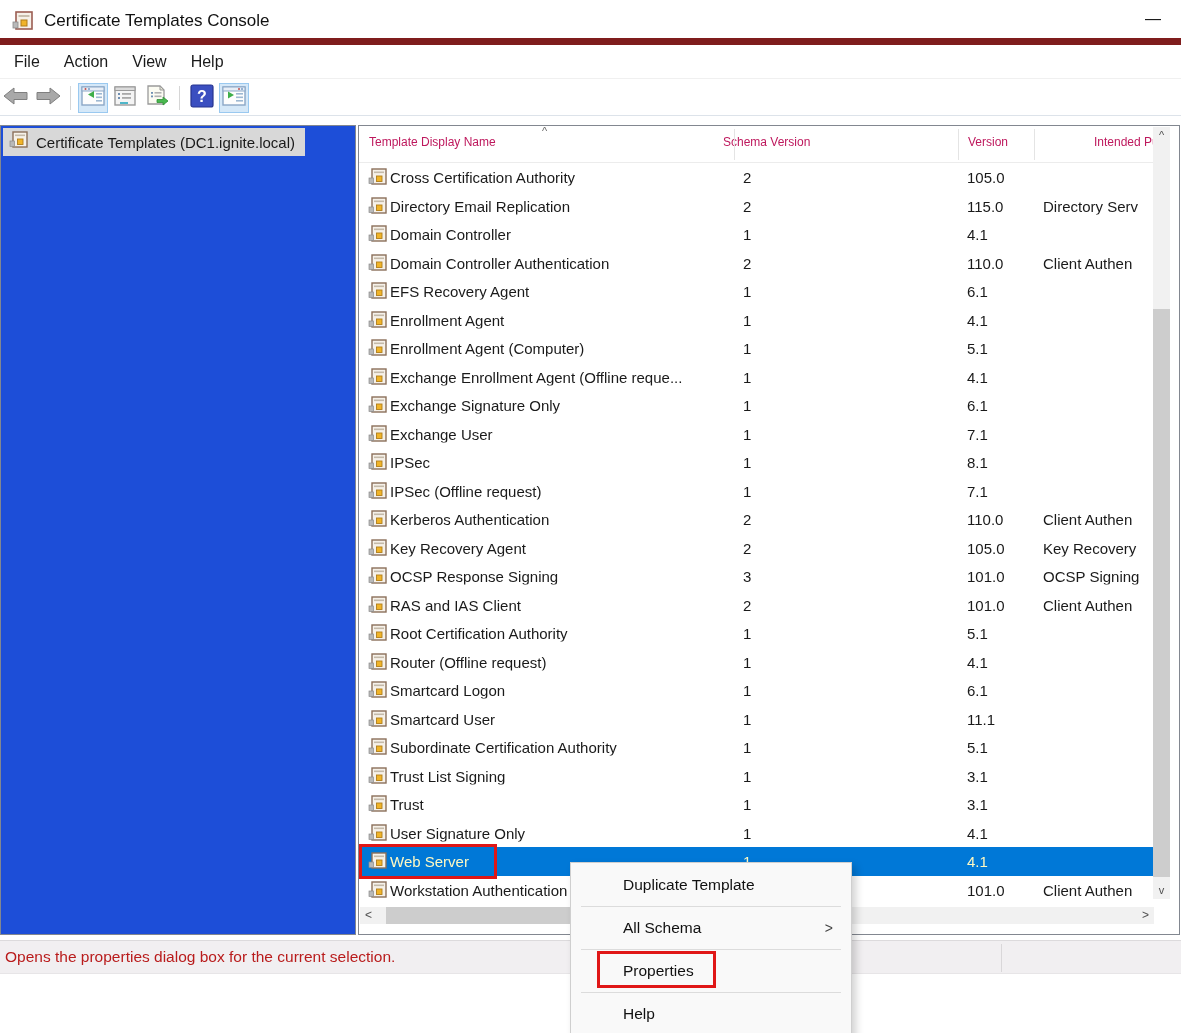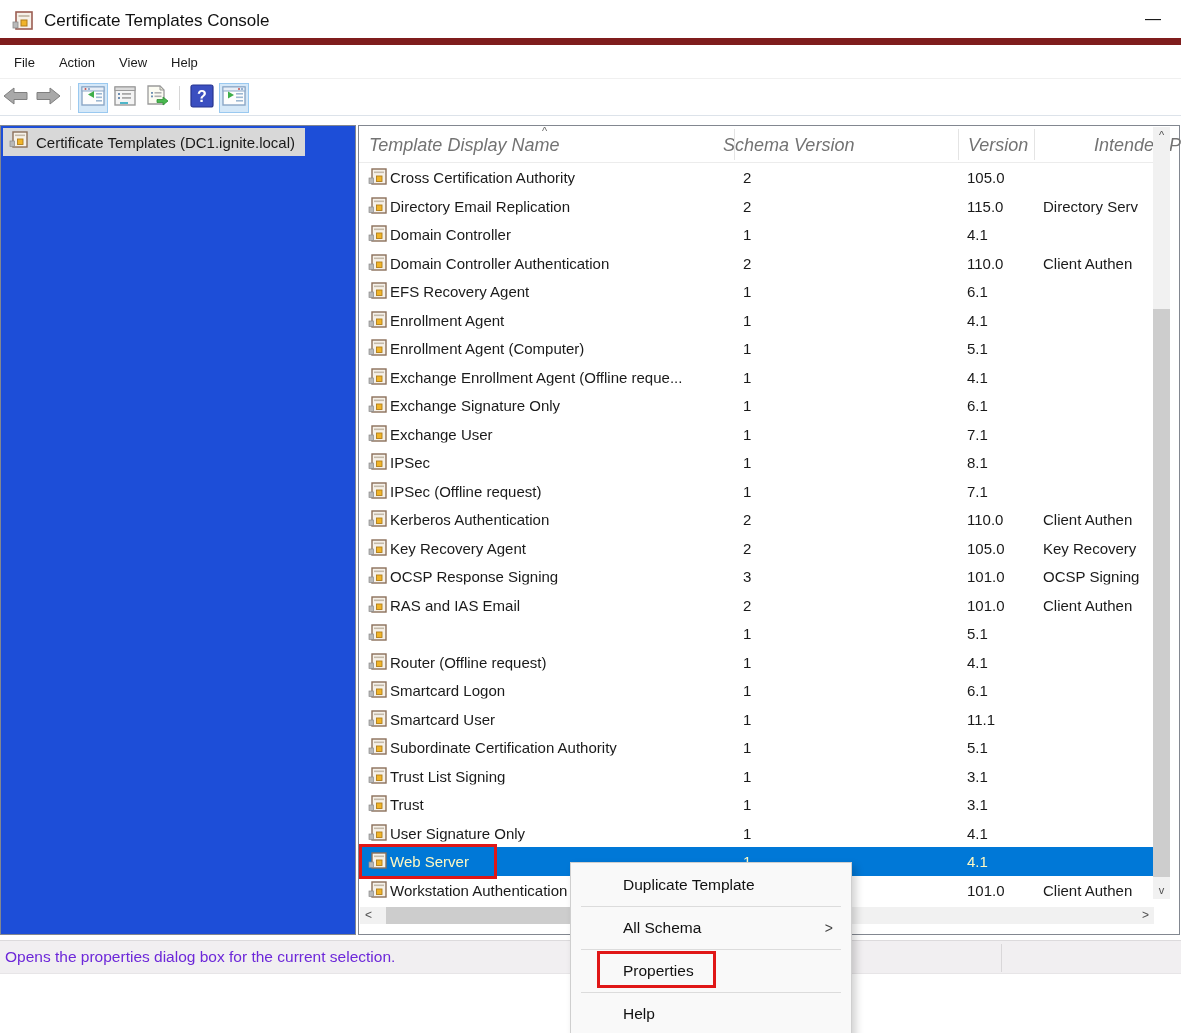--- a/index.html
+++ b/index.html
@@ -11,35 +11,35 @@
     color: #1a1a1a;
     overflow: hidden;
   }
   
   .titlebar { position:absolute; left:0; top:0; width:1181px; height:45px; background:#fff; border-bottom:7px solid #7f1d1d; }
   .titlebar .app-icon { position:absolute; left:12px; top:10px; }
   .titlebar .title { position:absolute; left:44px; top:11px; font-size:17px; color:#111; }
   .min-btn { position:absolute; right:14px; top:8px; width:28px; height:26px; text-align:center; font-size:16px; color:#111; line-height:22px; cursor:default; }
   
   .menubar { position:absolute; left:0; top:46px; width:1181px; height:33px; display:flex; align-items:center; background:#fff; border-bottom:1px solid #f0f0f0; }
-  .menubar .mitem { font-size:13px; padding:6px 12px; color:#1a1a1a; }
+  .menubar .mitem { font-size:16px; padding:6px 12px; color:#1a1a1a; }
   .menubar .mitem:first-child { margin-left:2px; }
   
   .toolbar { position:absolute; left:0; top:80px; width:1181px; height:36px; display:flex; align-items:center; background:#fff; border-bottom:1px solid #dde3ea; }
   .tbtn { width:30px; height:30px; display:flex; align-items:center; justify-content:center; margin:0 1px; border:1px solid transparent; }
   .tbtn.hl { background:#d5e8f8; border:1px solid #9ac9f0; }
   .tsep { width:1px; height:24px; background:#d6d6d6; margin:0 6px; }
   
   .left-pane { position:absolute; left:0; top:125px; width:356px; height:810px; background:#1d4ed8; border:1px solid #828790; }
   .tree-item { display:inline-flex; align-items:center; margin:2px 0 0 2px; height:28px; padding:0 10px 0 6px; background:#d8d8d8; max-width:348px; }
   .tree-item .tlabel { font-size:15px; margin-left:8px; white-space:nowrap; }
   .right-pane { position:absolute; left:358px; top:125px; width:822px; height:810px; background:#fff; border:1px solid #828790; }
   
   .lv-header { position:absolute; left:0; top:0; width:794px; height:37px; border-bottom:1px solid #ececec; background:#fff; }
-  .lv-header .h { position:absolute; top:9px; font-size:18px; color:#737373; white-space:nowrap;font-style:italic; }
+  .lv-header .h { position:absolute; top:9px; font-size:12px; color:#be185d; white-space:nowrap; }
   .h-name { left:10px; } .h-schema { left:364px; } .h-version { left:609px; } .h-purpose { left:703px; width:108px; overflow:hidden;margin-left:32px; }
   .hsep { position:absolute; top:3px; width:1px; height:31px; background:#e4e4e4; }
   .sort-ind { position:absolute; left:183px; top:-1px; font-size:11px; color:#666; }
   
   .rows { position:absolute; left:0; top:37px; width:795px; }
   .row { position:relative; height:28.5px; width:795px; }
   .row.sel { background:#0078d7; color:#fef9c3; }
   .cell { position:absolute; top:50%; transform:translateY(-50%); font-size:15px; white-space:nowrap; overflow:hidden; }
   .c-icon { left:9px; width:20px; height:18px; }
   .c-name { left:31px; width:351px; }
@@ -51,21 +51,21 @@
   .vscroll .arr { position:absolute; left:0; width:17px; height:17px; font-size:11px; color:#505050; text-align:center; line-height:17px; background:#f1f1f1; }
   .vscroll .arr.up { top:0; } .vscroll .arr.down { bottom:0; }
   .vthumb { position:absolute; left:0; top:182px; width:17px; height:568px; background:#cdcdcd; }
   
   .hscroll { position:absolute; left:1px; top:781px; width:794px; height:17px; background:#f1f1f1; }
   .hscroll .arr { position:absolute; top:0; width:17px; height:17px; font-size:12px; color:#505050; text-align:center; line-height:16px; }
   .hscroll .arr.left { left:0; } .hscroll .arr.right { right:0; }
   .hthumb { position:absolute; left:26px; top:0; width:300px; height:17px; background:#cdcdcd; }
   
   .statusbar { position:absolute; left:0; top:940px; width:1181px; height:34px; background:#f1eff1; border-top:1px solid #dcdadc; border-bottom:1px solid #e7e5e7; }
-  .statusbar .stext { position:absolute; left:5px; top:7px; font-size:15.5px; color:#6d28d9; }
+  .statusbar .stext { position:absolute; left:5px; top:7px; font-size:15.5px; color:#b91c1c; }
   .statusbar .sdiv { position:absolute; left:1001px; top:3px; width:1px; height:28px; background:#d9d7d9; }
   
   .ctx-menu { position:absolute; left:570px; top:862px; width:282px; height:200px; background:#f9f9f9; border:1px solid #cfcfcf; box-shadow:4px 4px 8px rgba(0,0,0,0.18); padding-top:5px; }
   .ctx-item { position:relative; height:34px; display:flex; align-items:center; padding-left:52px; font-size:15.5px; color:#111; }
   .ctx-item.bold { font-weight:normal; }
   .ctx-item .sub-arrow { position:absolute; right:18px; font-size:14px; color:#444; }
   .ctx-sep { height:1px; background:#dcdcdc; margin:4px 10px; }
   
   .anno { position:absolute; border:3px solid #e01717; background:transparent; }
   .anno-webserver { left:359px; top:844px; width:138px; height:35px; }
@@ -429,35 +429,36 @@
 
   <div class="row">
     <span class="cell c-icon">
       <svg width="19" height="18" viewBox="0 0 19 18">
         <rect x="4" y="1" width="14" height="15" fill="#f6f1e9" stroke="#8b6f5a" stroke-width="1.4"></rect>
         <rect x="6" y="3.5" width="10" height="1.6" fill="#c4baa9"></rect>
         <rect x="8.5" y="8" width="5.5" height="5.5" fill="#f0b429" stroke="#b07d1a" stroke-width="0.9"></rect>
         <rect x="1" y="10" width="4.5" height="5.5" fill="#b9b9b9" stroke="#8a8a8a" stroke-width="0.7"></rect>
       </svg>
     </span>
-    <span class="cell c-name">RAS and IAS Email</span>
+    <span class="cell c-name">RAS and IAS Client</span>
     <span class="cell c-schema">2</span>
     <span class="cell c-version">101.0</span>
     <span class="cell c-purpose">Client Authen</span>
   </div>
 
   <div class="row">
     <span class="cell c-icon">
       <svg width="19" height="18" viewBox="0 0 19 18">
         <rect x="4" y="1" width="14" height="15" fill="#f6f1e9" stroke="#8b6f5a" stroke-width="1.4"></rect>
         <rect x="6" y="3.5" width="10" height="1.6" fill="#c4baa9"></rect>
         <rect x="8.5" y="8" width="5.5" height="5.5" fill="#f0b429" stroke="#b07d1a" stroke-width="0.9"></rect>
         <rect x="1" y="10" width="4.5" height="5.5" fill="#b9b9b9" stroke="#8a8a8a" stroke-width="0.7"></rect>
       </svg>
     </span>
+    <span class="cell c-name">Root Certification Authority</span>
     <span class="cell c-schema">1</span>
     <span class="cell c-version">5.1</span>
     <span class="cell c-purpose"></span>
   </div>
 
   <div class="row">
     <span class="cell c-icon">
       <svg width="19" height="18" viewBox="0 0 19 18">
         <rect x="4" y="1" width="14" height="15" fill="#f6f1e9" stroke="#8b6f5a" stroke-width="1.4"></rect>
         <rect x="6" y="3.5" width="10" height="1.6" fill="#c4baa9"></rect>

